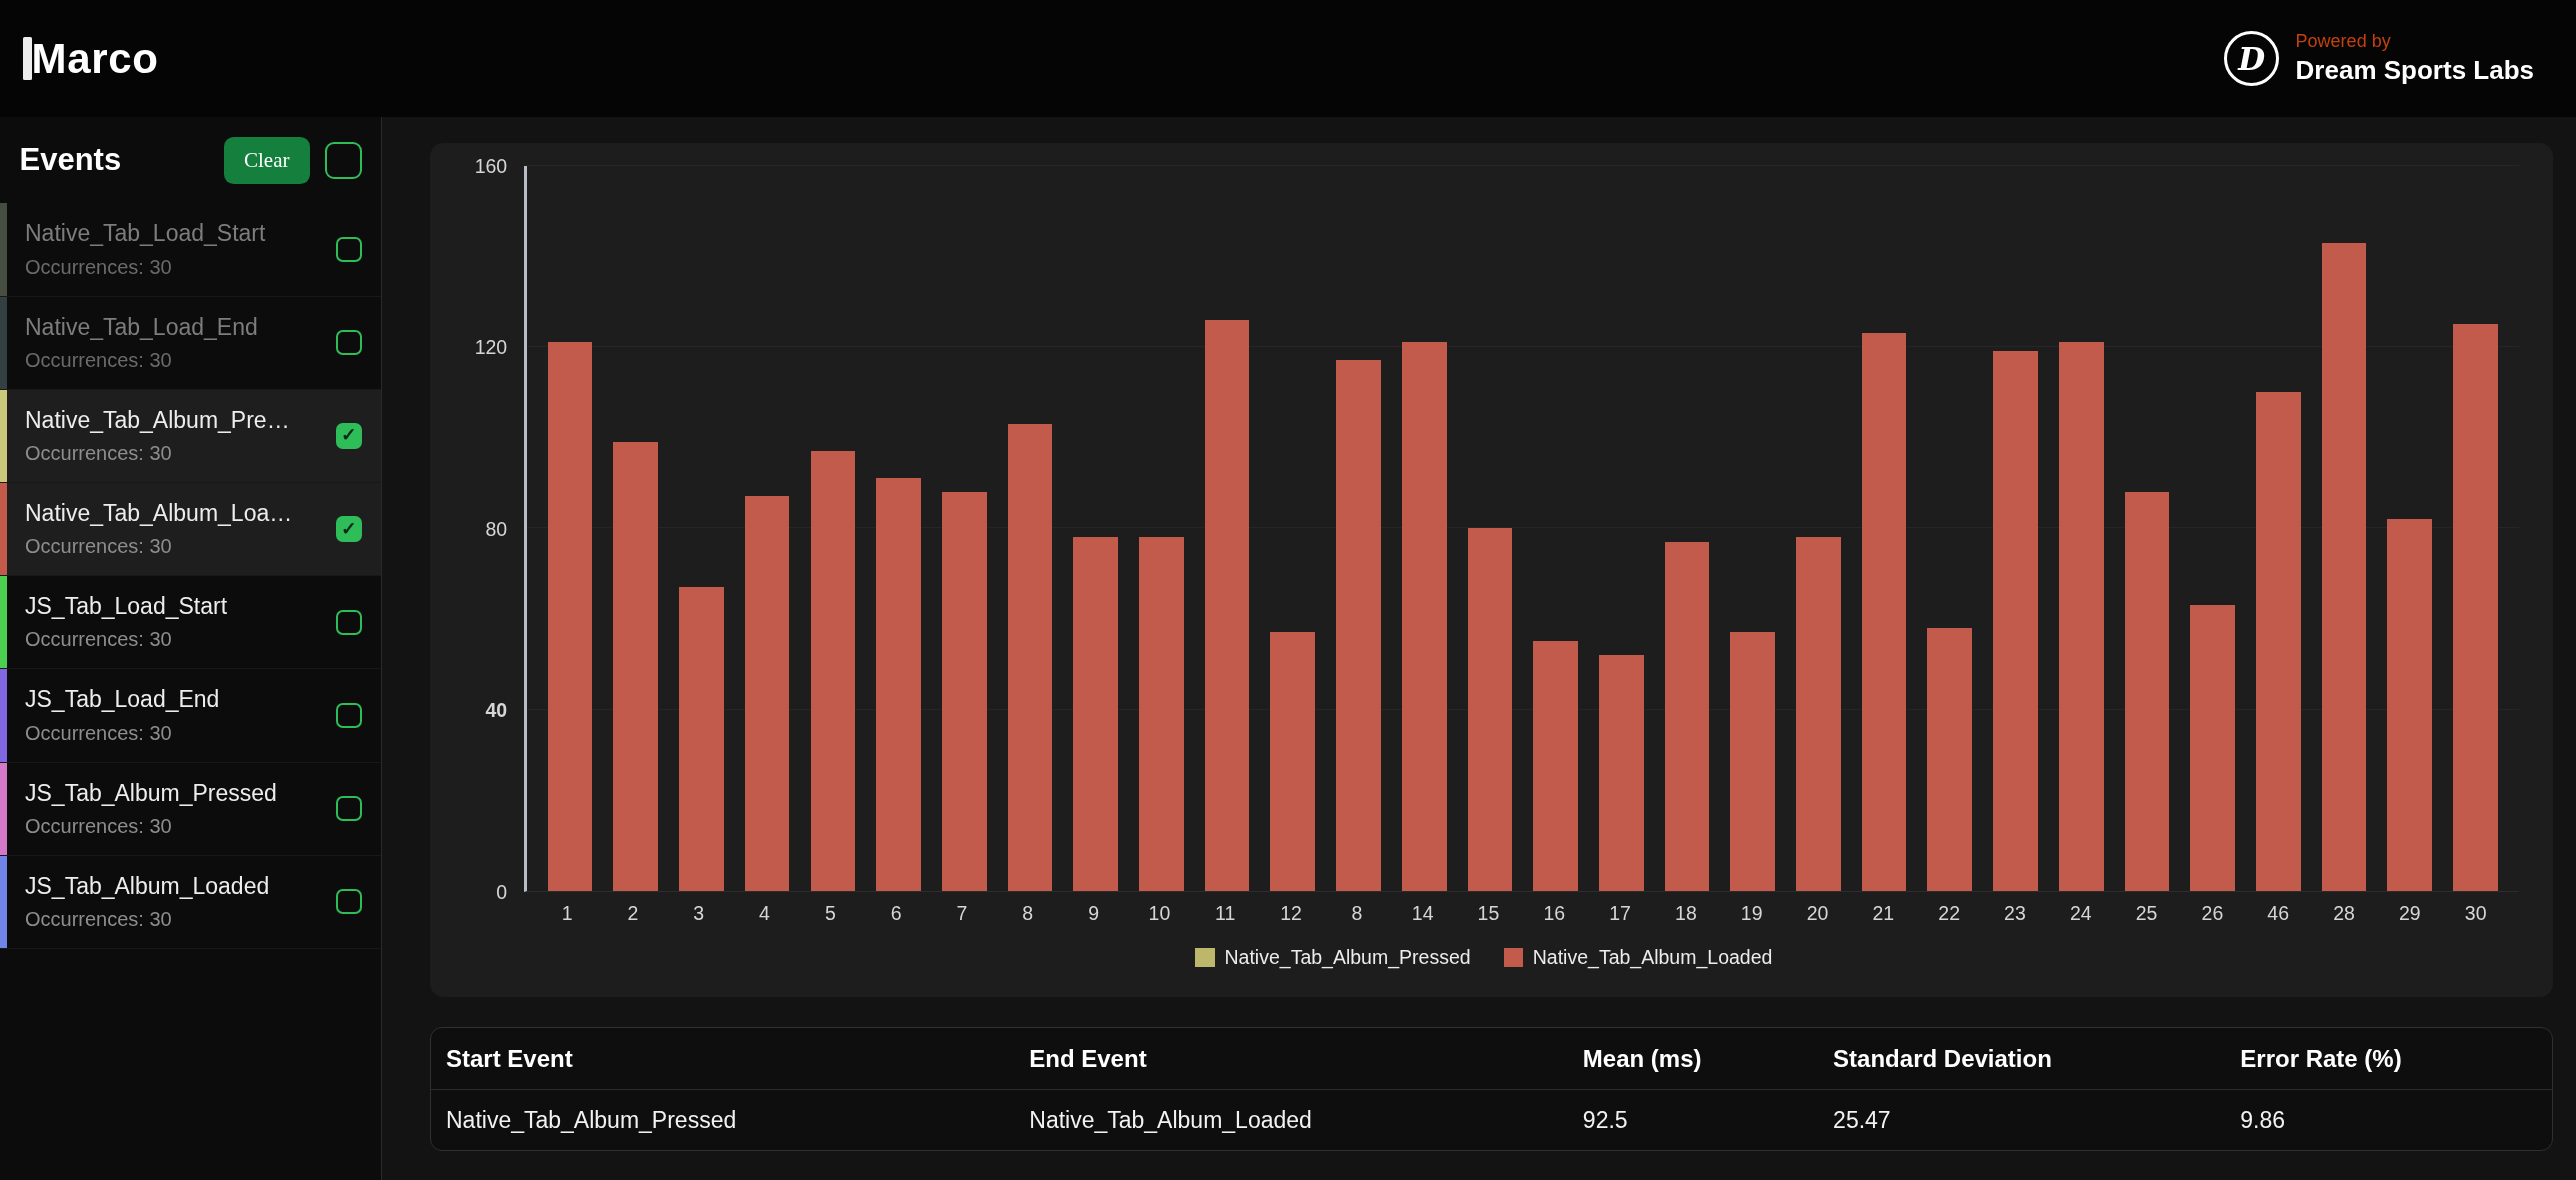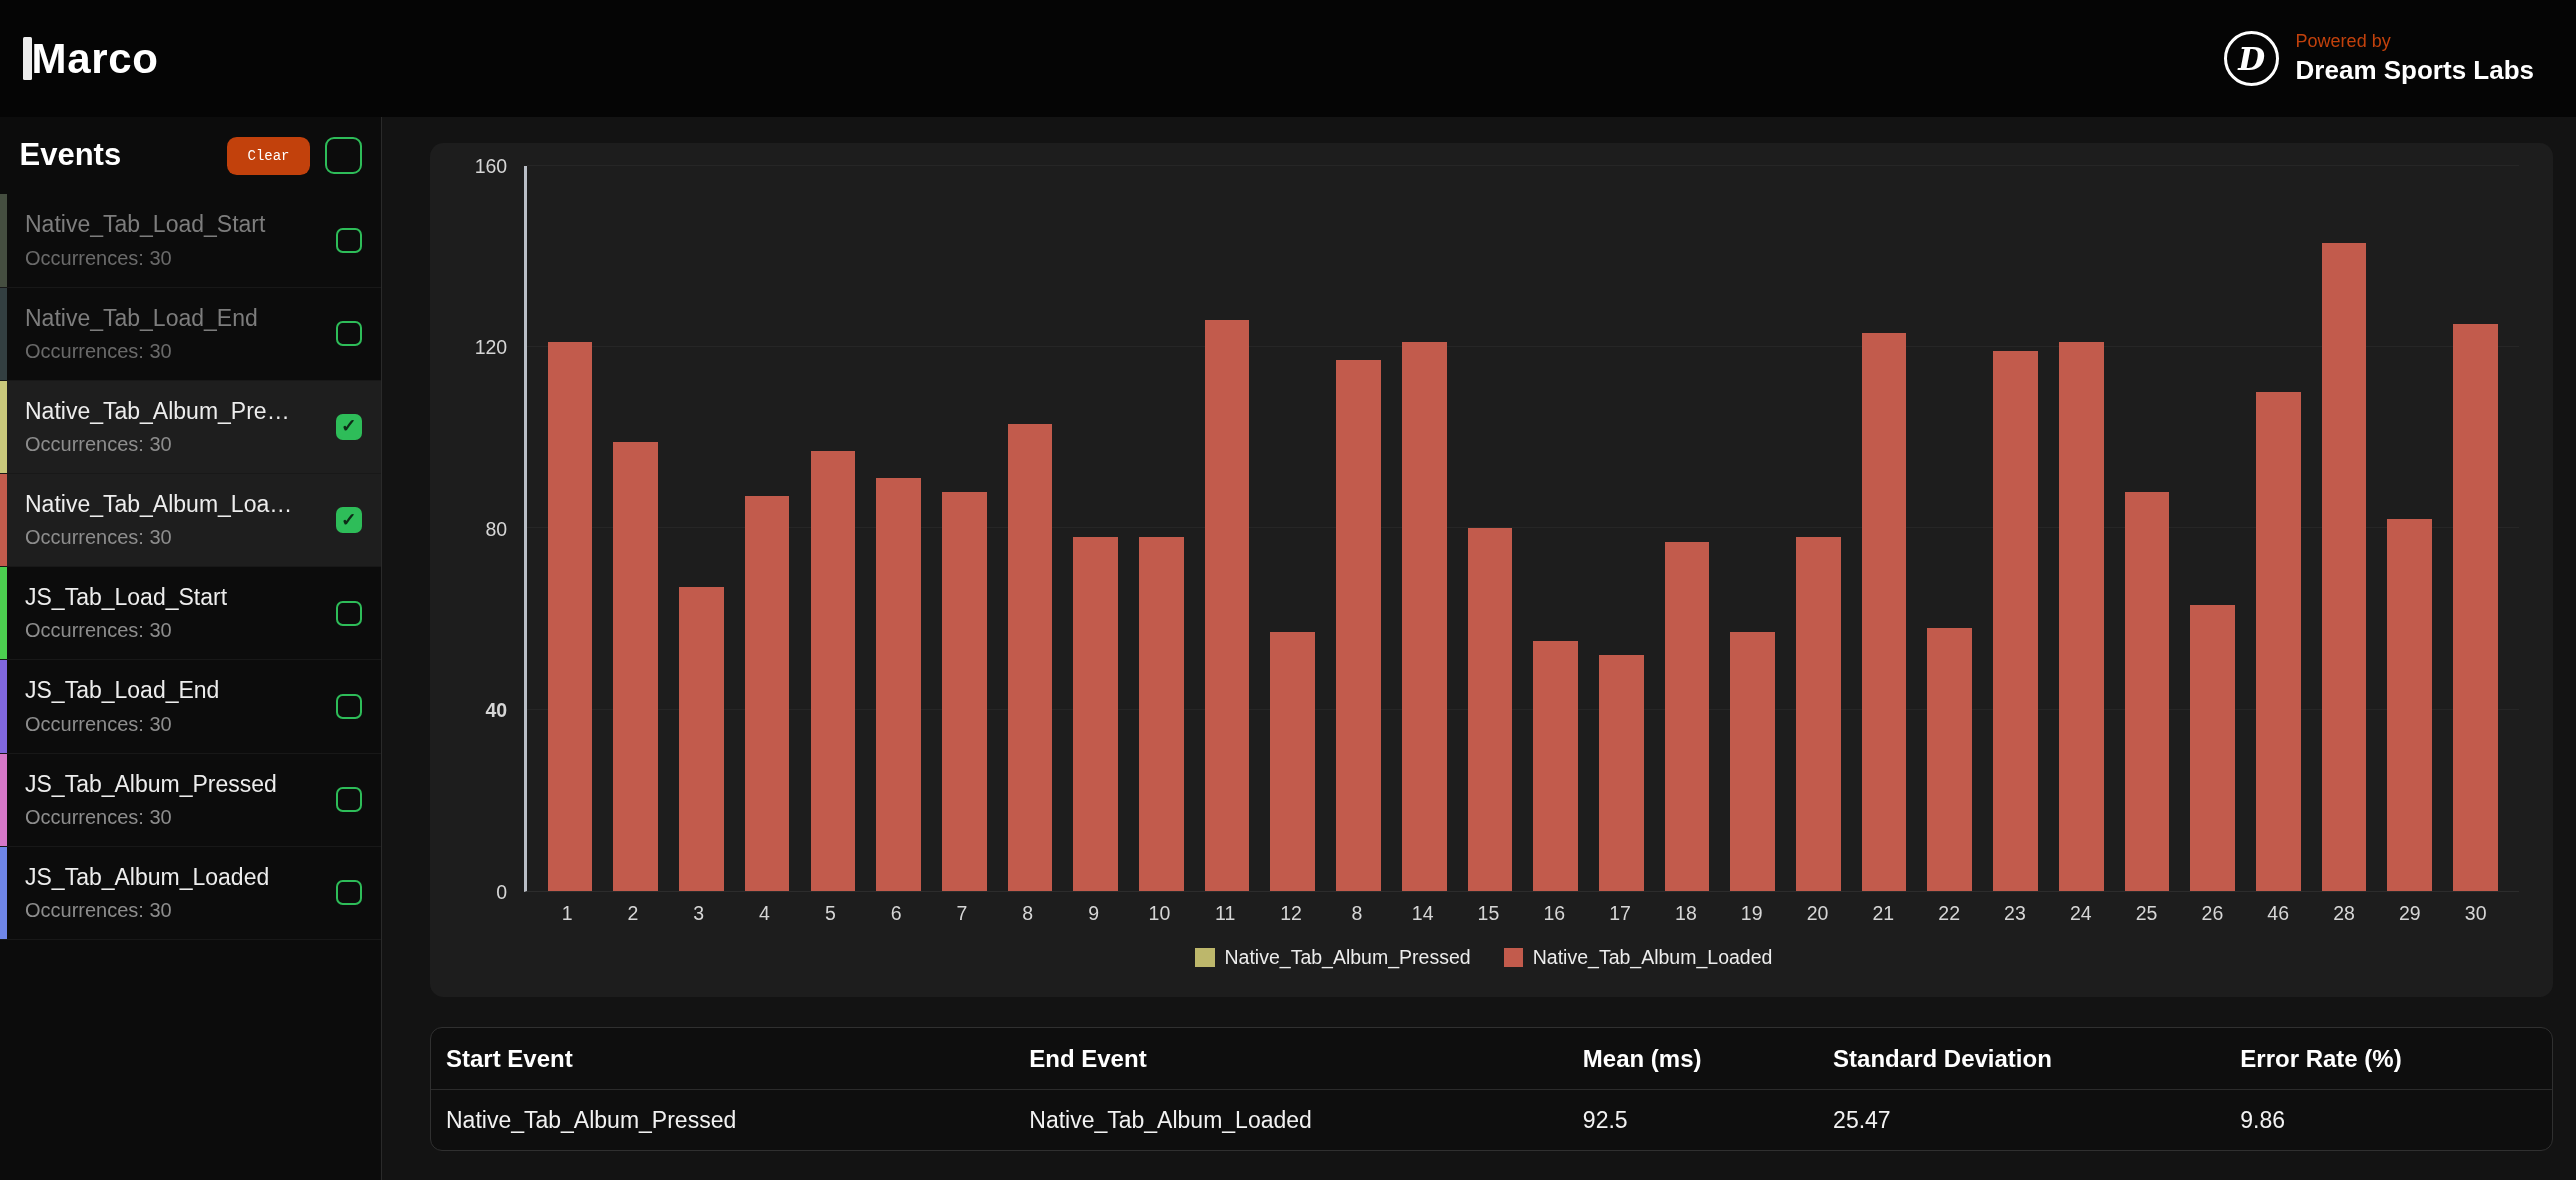--- a/index.html
+++ b/index.html
@@ -18,24 +18,24 @@
               display:flex;align-items:center;justify-content:center;box-sizing:border-box;
               font-family:"DejaVu Serif",serif;font-style:italic;font-weight:700;font-size:31px;}
   .brand-col{display:flex;flex-direction:column;gap:3.7px;}
   .powered{font-size:18px;color:#c2410c;}
   .brand-name{font-size:26px;font-weight:700;}
 
   
   .body-wrap{display:flex;flex:1;min-height:0;}
   .sidebar{width:382px;flex:0 0 auto;background:#0c0c0c;border-right:1.5px solid #2a2a2a;
            display:flex;flex-direction:column;box-sizing:border-box;}
-  .sidebar-header{display:flex;gap:15px;padding:19.5px 19.5px;}
+  .sidebar-header{display:flex;align-items:center;gap:15px;padding:19.5px 19.5px;}
   .sidebar-title{font-size:31px;font-weight:700;margin:0;flex:1;}
-  .clear-btn{background:#c2410c;color:#fff;border:none;border-radius:9.7px;
-             padding:11.2px 20px;font-size:14px;font-family:Liberation Mono, monospace;cursor:pointer;}
+  .clear-btn{background:#15803d;color:#fff;border:none;border-radius:9.7px;
+             padding:11.2px 20px;font-size:21px;font-family:Liberation Serif, serif;cursor:pointer;}
   .checkbox{box-sizing:border-box;border:2.2px solid #2ebd59;border-radius:6.7px;
             width:25.4px;height:25.4px;display:inline-flex;align-items:center;justify-content:center;
             flex:0 0 auto;cursor:pointer;background:transparent;color:transparent;
             font-size:18.7px;line-height:1;}
   .checkbox.big{width:37px;height:37px;border-radius:9px;}
   .checkbox.checked{background:#2ebd59;color:#0e2b18;font-weight:700;}
 
   .event-list{flex:1;overflow:hidden;}
   .event-item{position:relative;display:flex;align-items:center;gap:10.5px;
               padding:17px 19.5px 17px 25px;border-bottom:1.5px solid #181818;cursor:pointer;}

